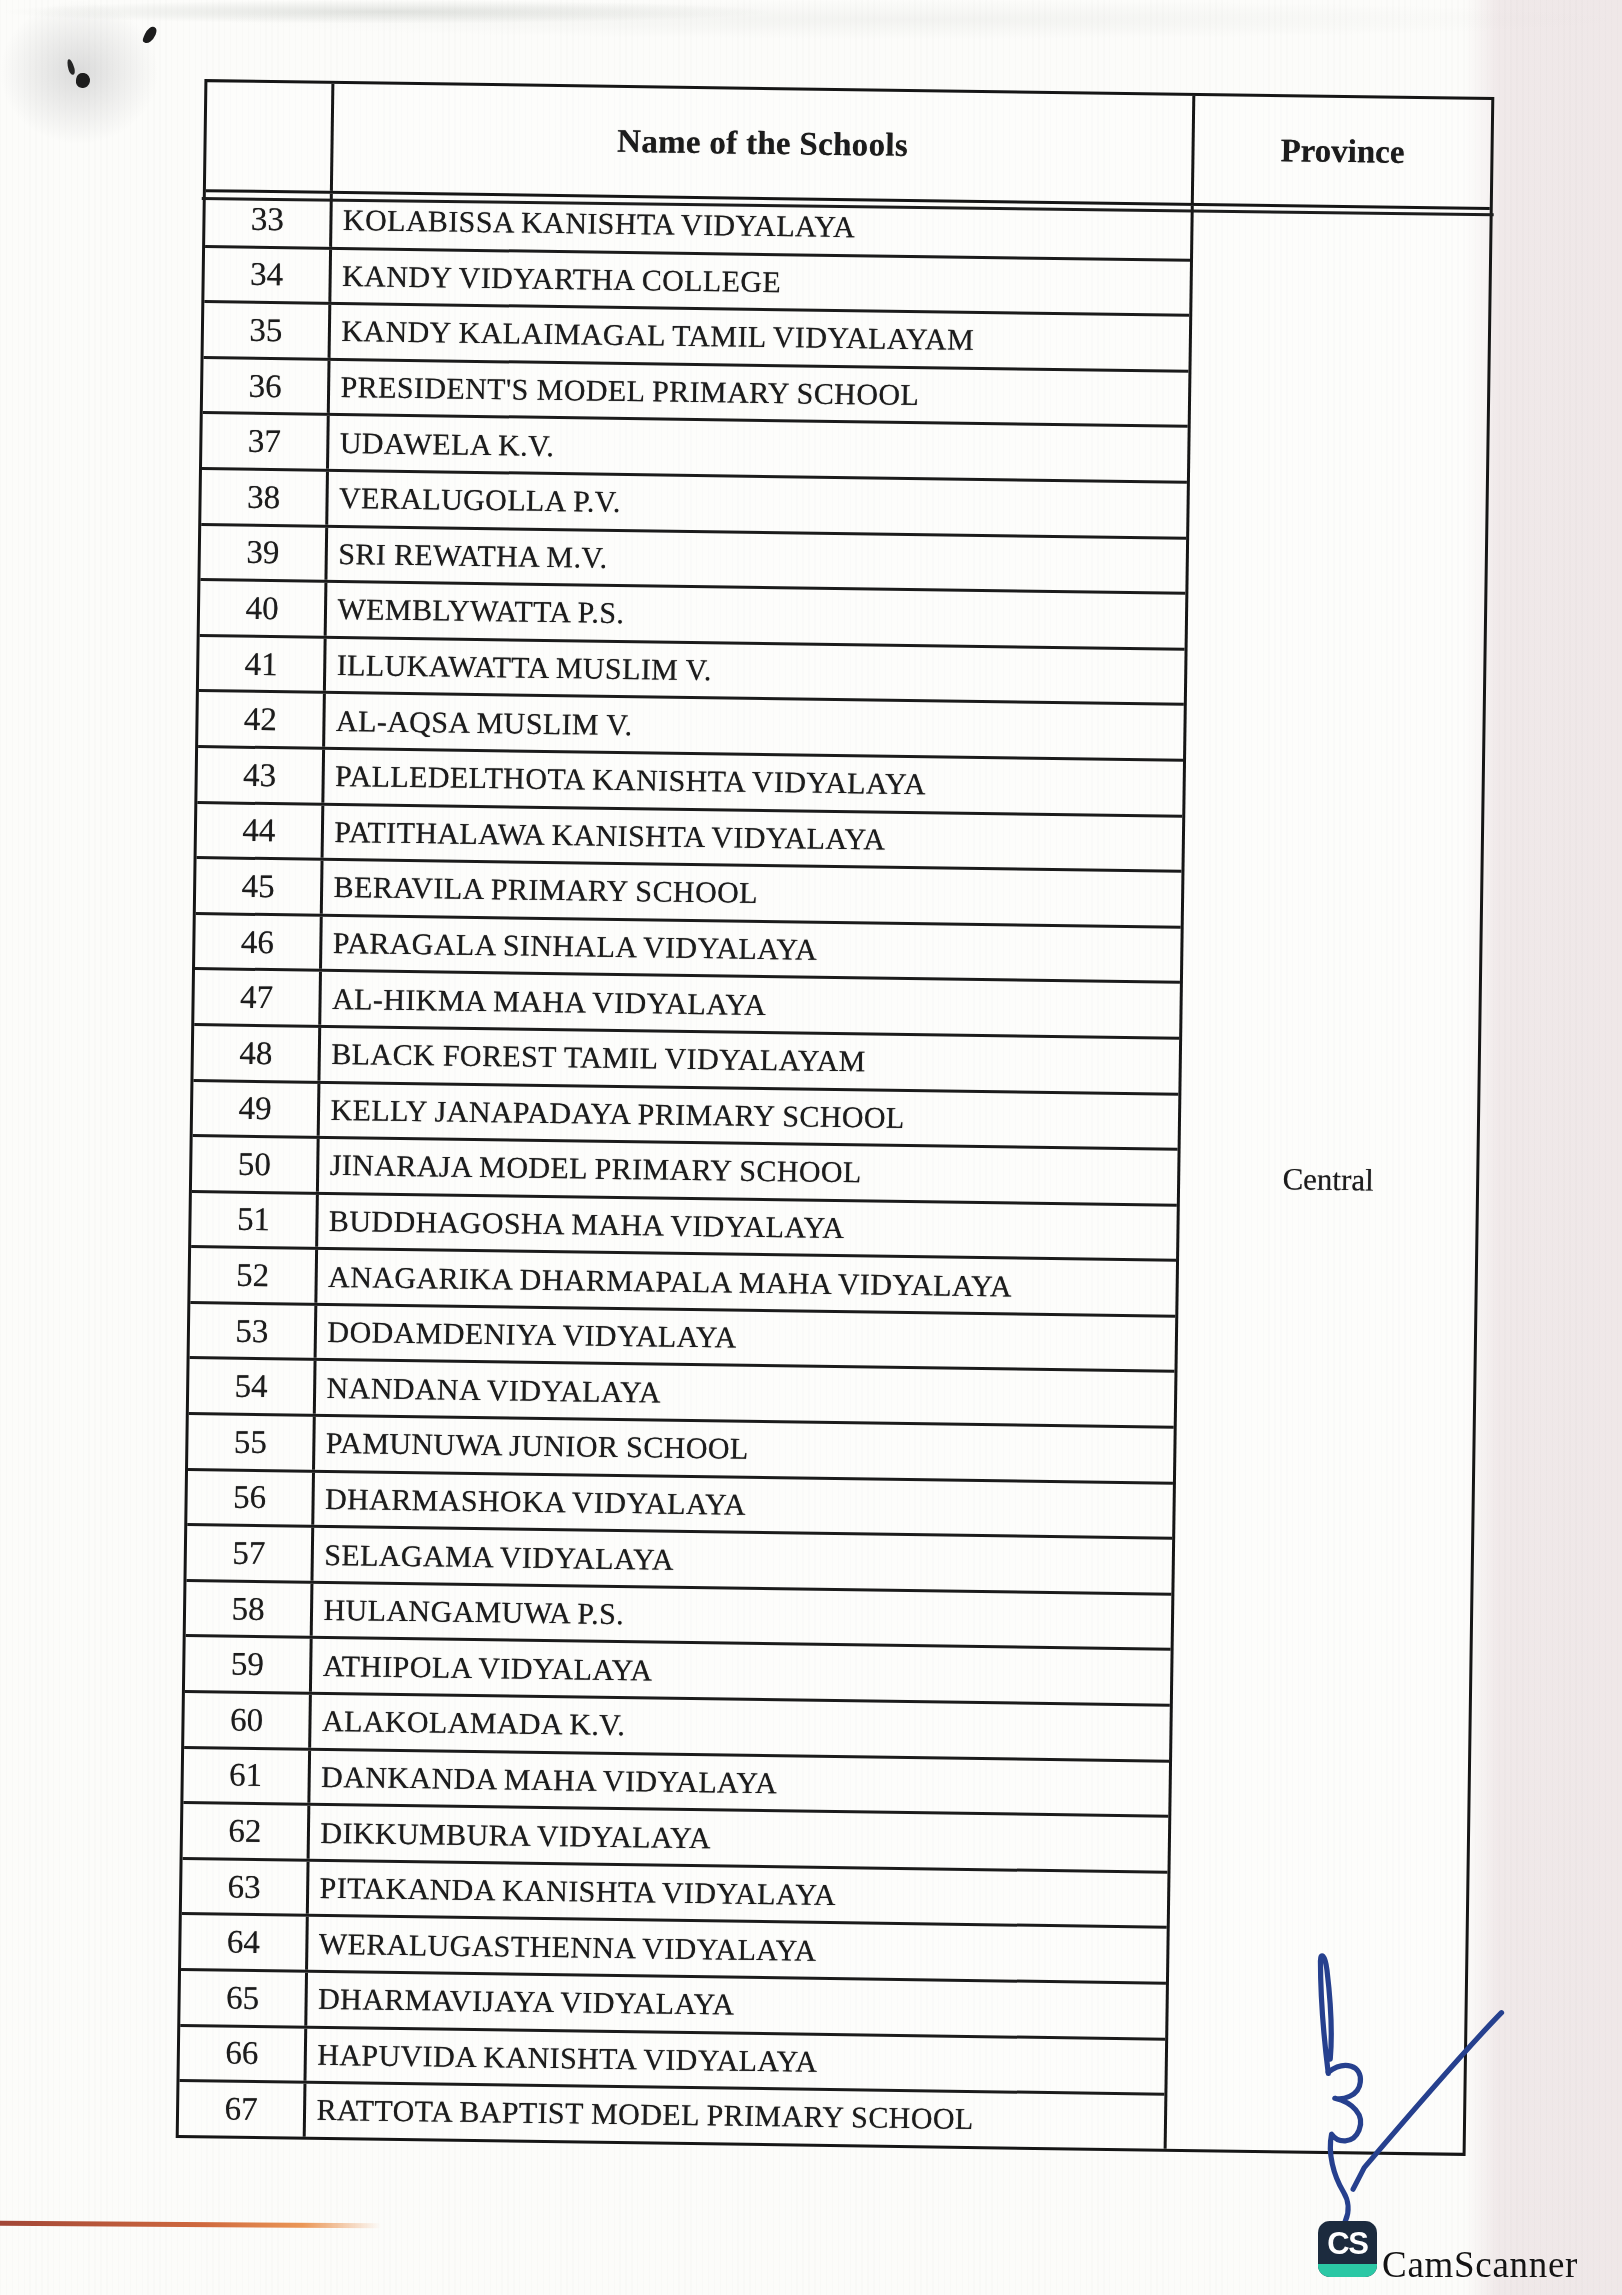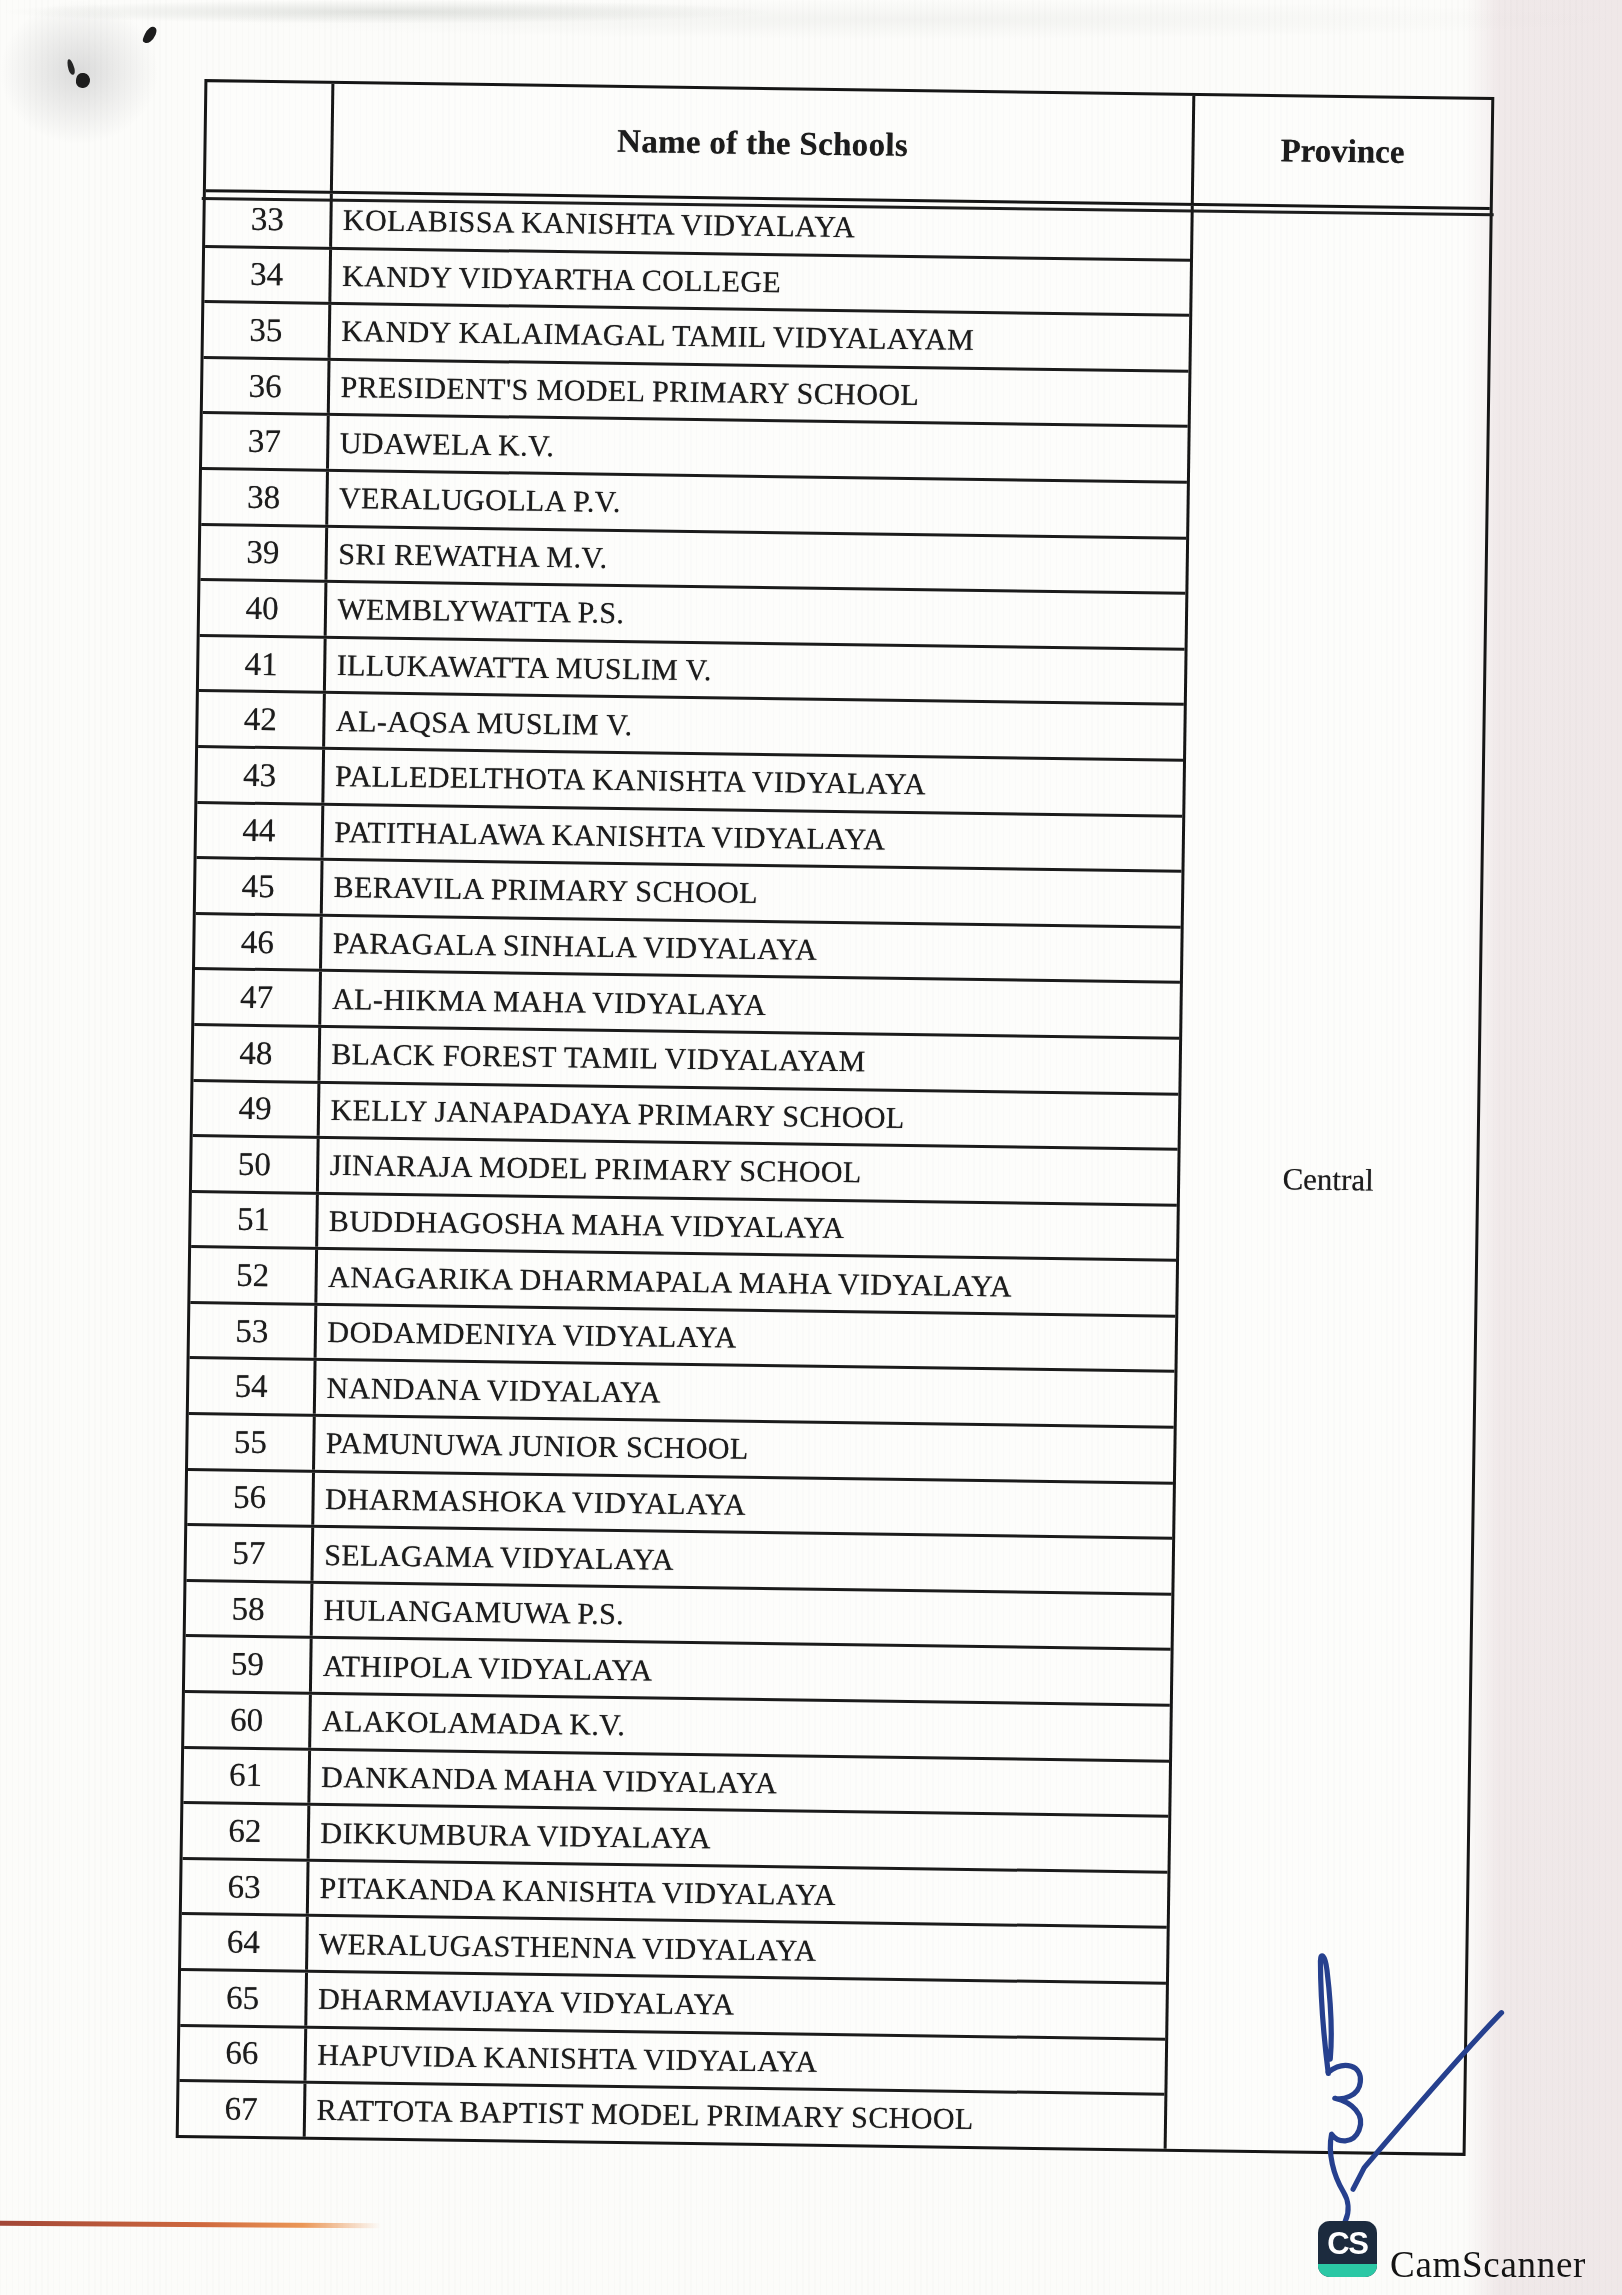--- a/index.html
+++ b/index.html
@@ -42,21 +42,21 @@
   .cell-name{flex:1;display:flex;align-items:center;padding-left:10.5px;font-size:30px;letter-spacing:0.4px;white-space:nowrap;text-shadow:0 0 0.8px rgba(10,10,10,.7);}
   .prov-cell{width:296px;border-left:3.3px solid #161616;display:flex;align-items:center;justify-content:center;font-size:31px;text-shadow:0 0 0.7px rgba(10,10,10,.55);}
   
   .sig{position:absolute;left:1210px;top:1923px;width:366px;height:314px;}
   .sig path{fill:none;stroke-linecap:round;stroke-linejoin:round;}
   
   .red-line{position:absolute;left:-11.8px;top:2222px;width:393px;height:5.2px;border-radius:2.6px;
     background:linear-gradient(to right,#8f2414,#c84f1d 55%,#e8853a 80%,rgba(232,133,58,0));
     transform:rotate(.4deg);opacity:.85;}
   
-  .footer{position:absolute;left:1318px;top:2211px;display:flex;align-items:center;gap:13px;}
+  .footer{position:absolute;left:1318px;top:2211px;display:flex;align-items:center;gap:5px;}
   .cs-icon{width:59px;height:56px;border-radius:11.8px;position:relative;overflow:hidden;display:flex;align-items:center;justify-content:center;flex:none;}
   .cs-strip{position:absolute;left:0;right:0;bottom:0;height:12.4px;}
   .cs-initials{position:relative;z-index:1;font-family:"Liberation Sans",sans-serif;font-weight:700;font-size:31px;letter-spacing:-1.3px;color:#ffffff;margin-bottom:9.8px;}
   .brand{font-family:Liberation Serif, serif;font-size:37px;color:#141414;letter-spacing:0.7px;margin-top:32px;}
 </style>
 </head>
 <body>
 
 <div class="page" style="color: rgb(28, 28, 28);">
 

